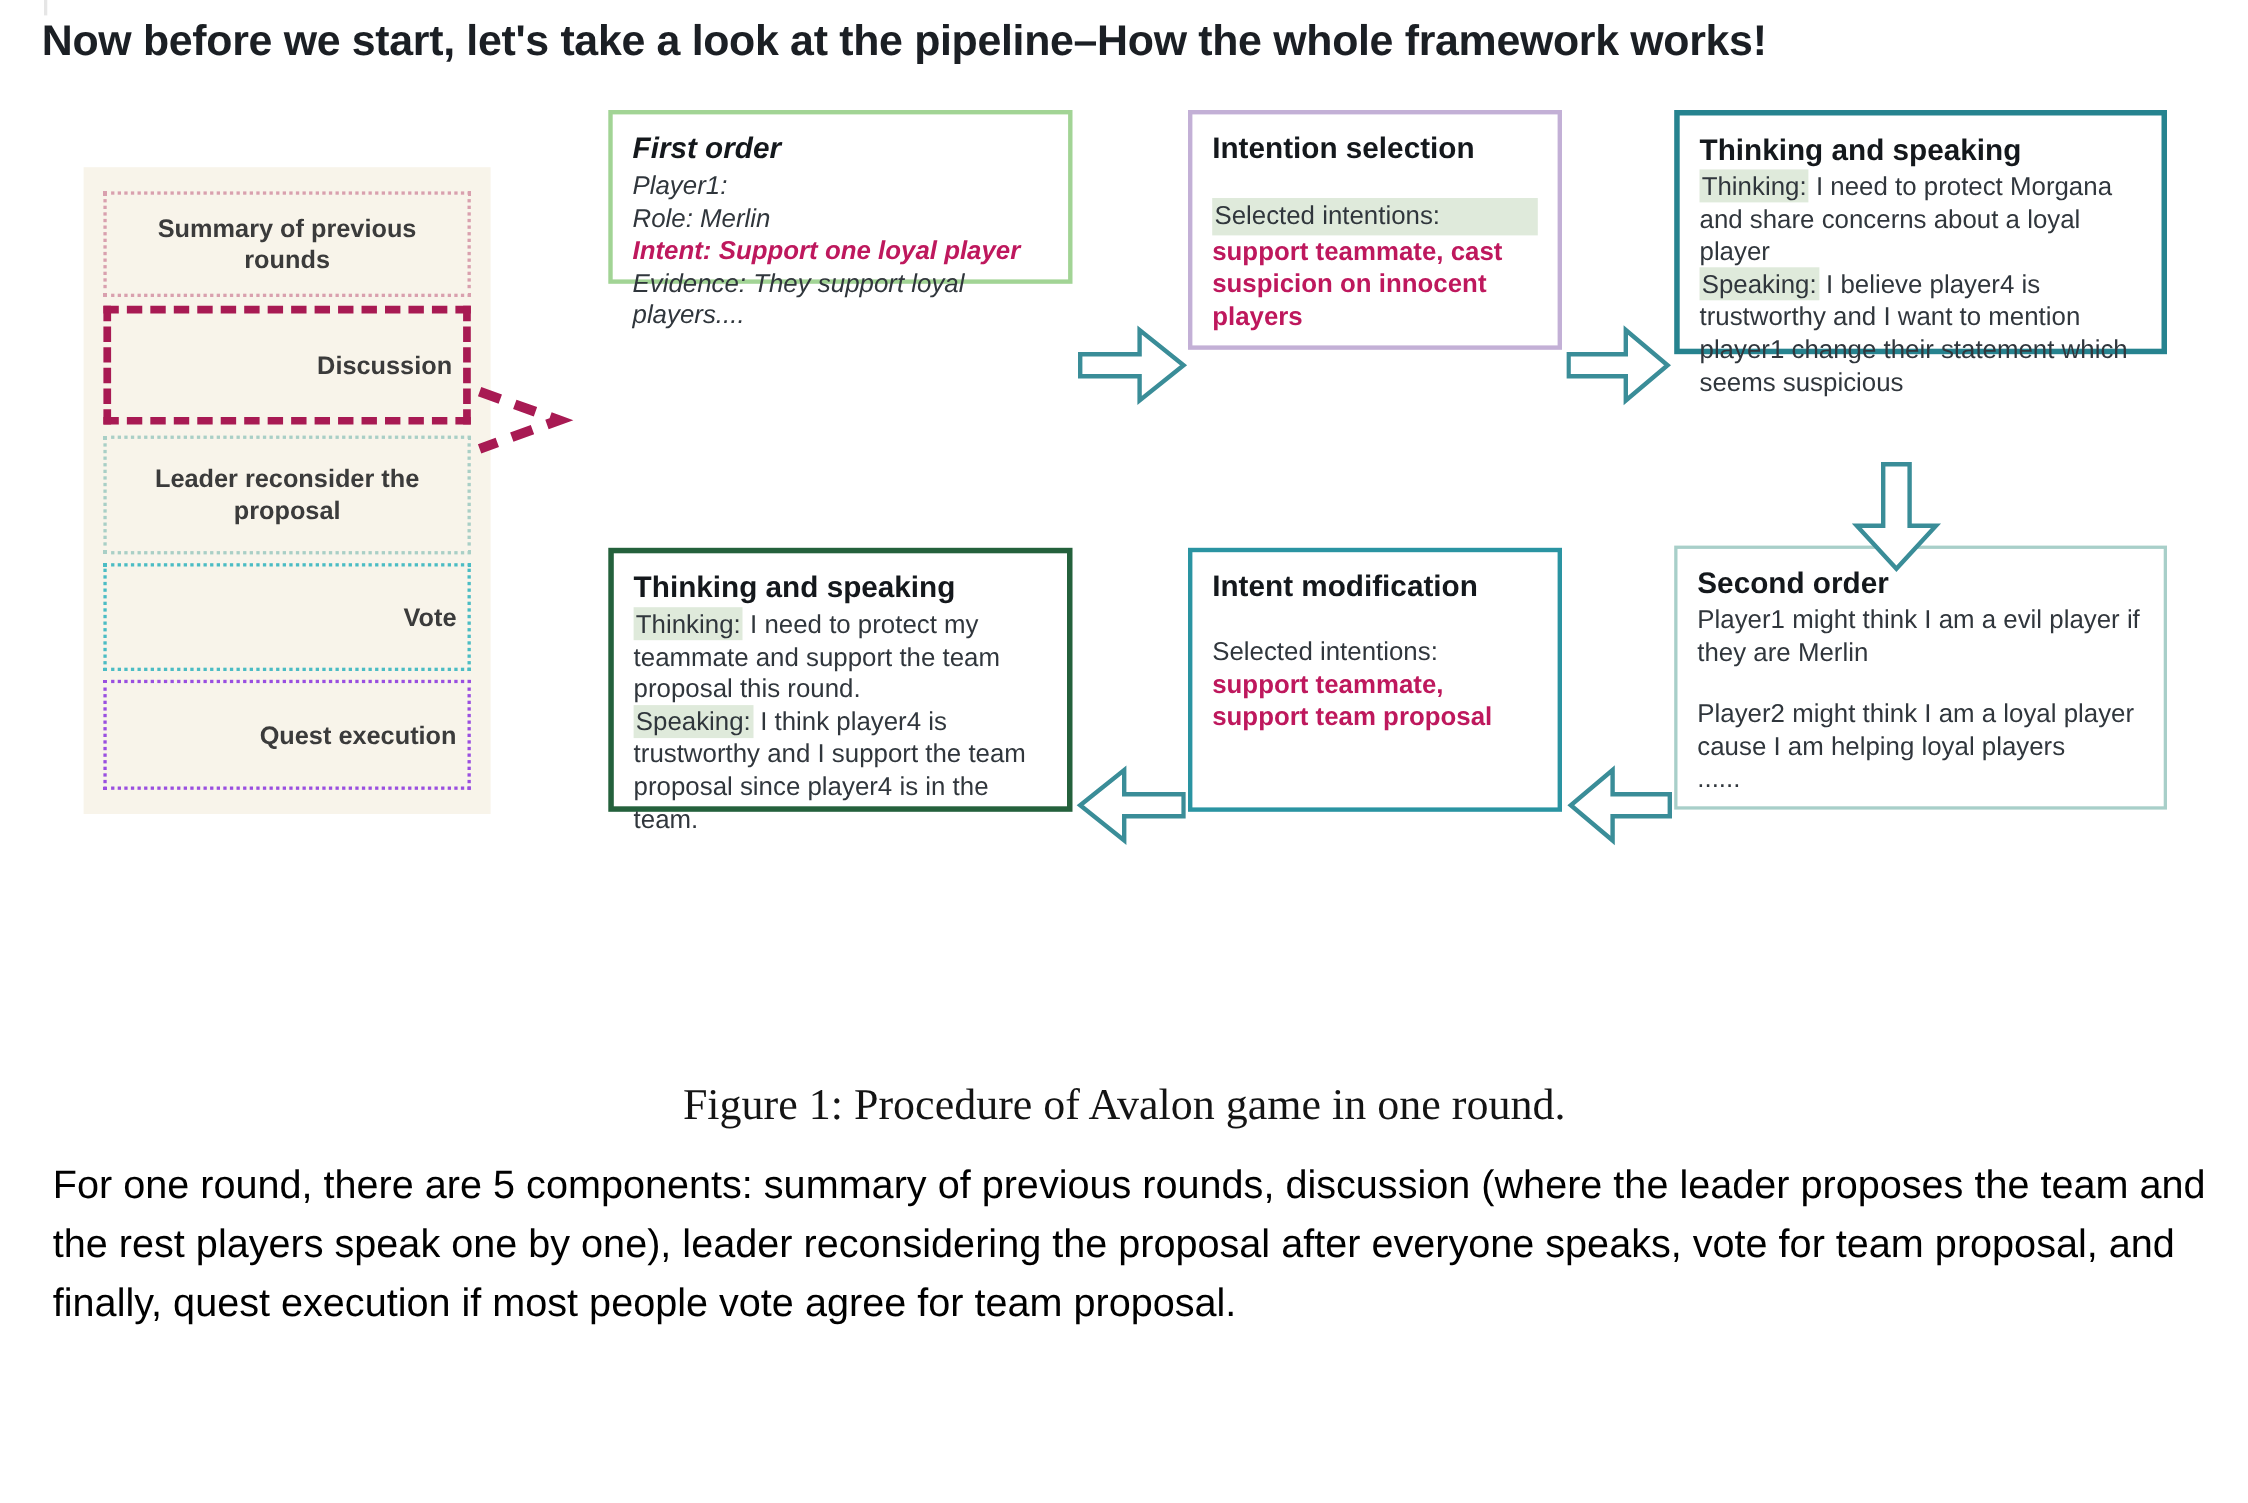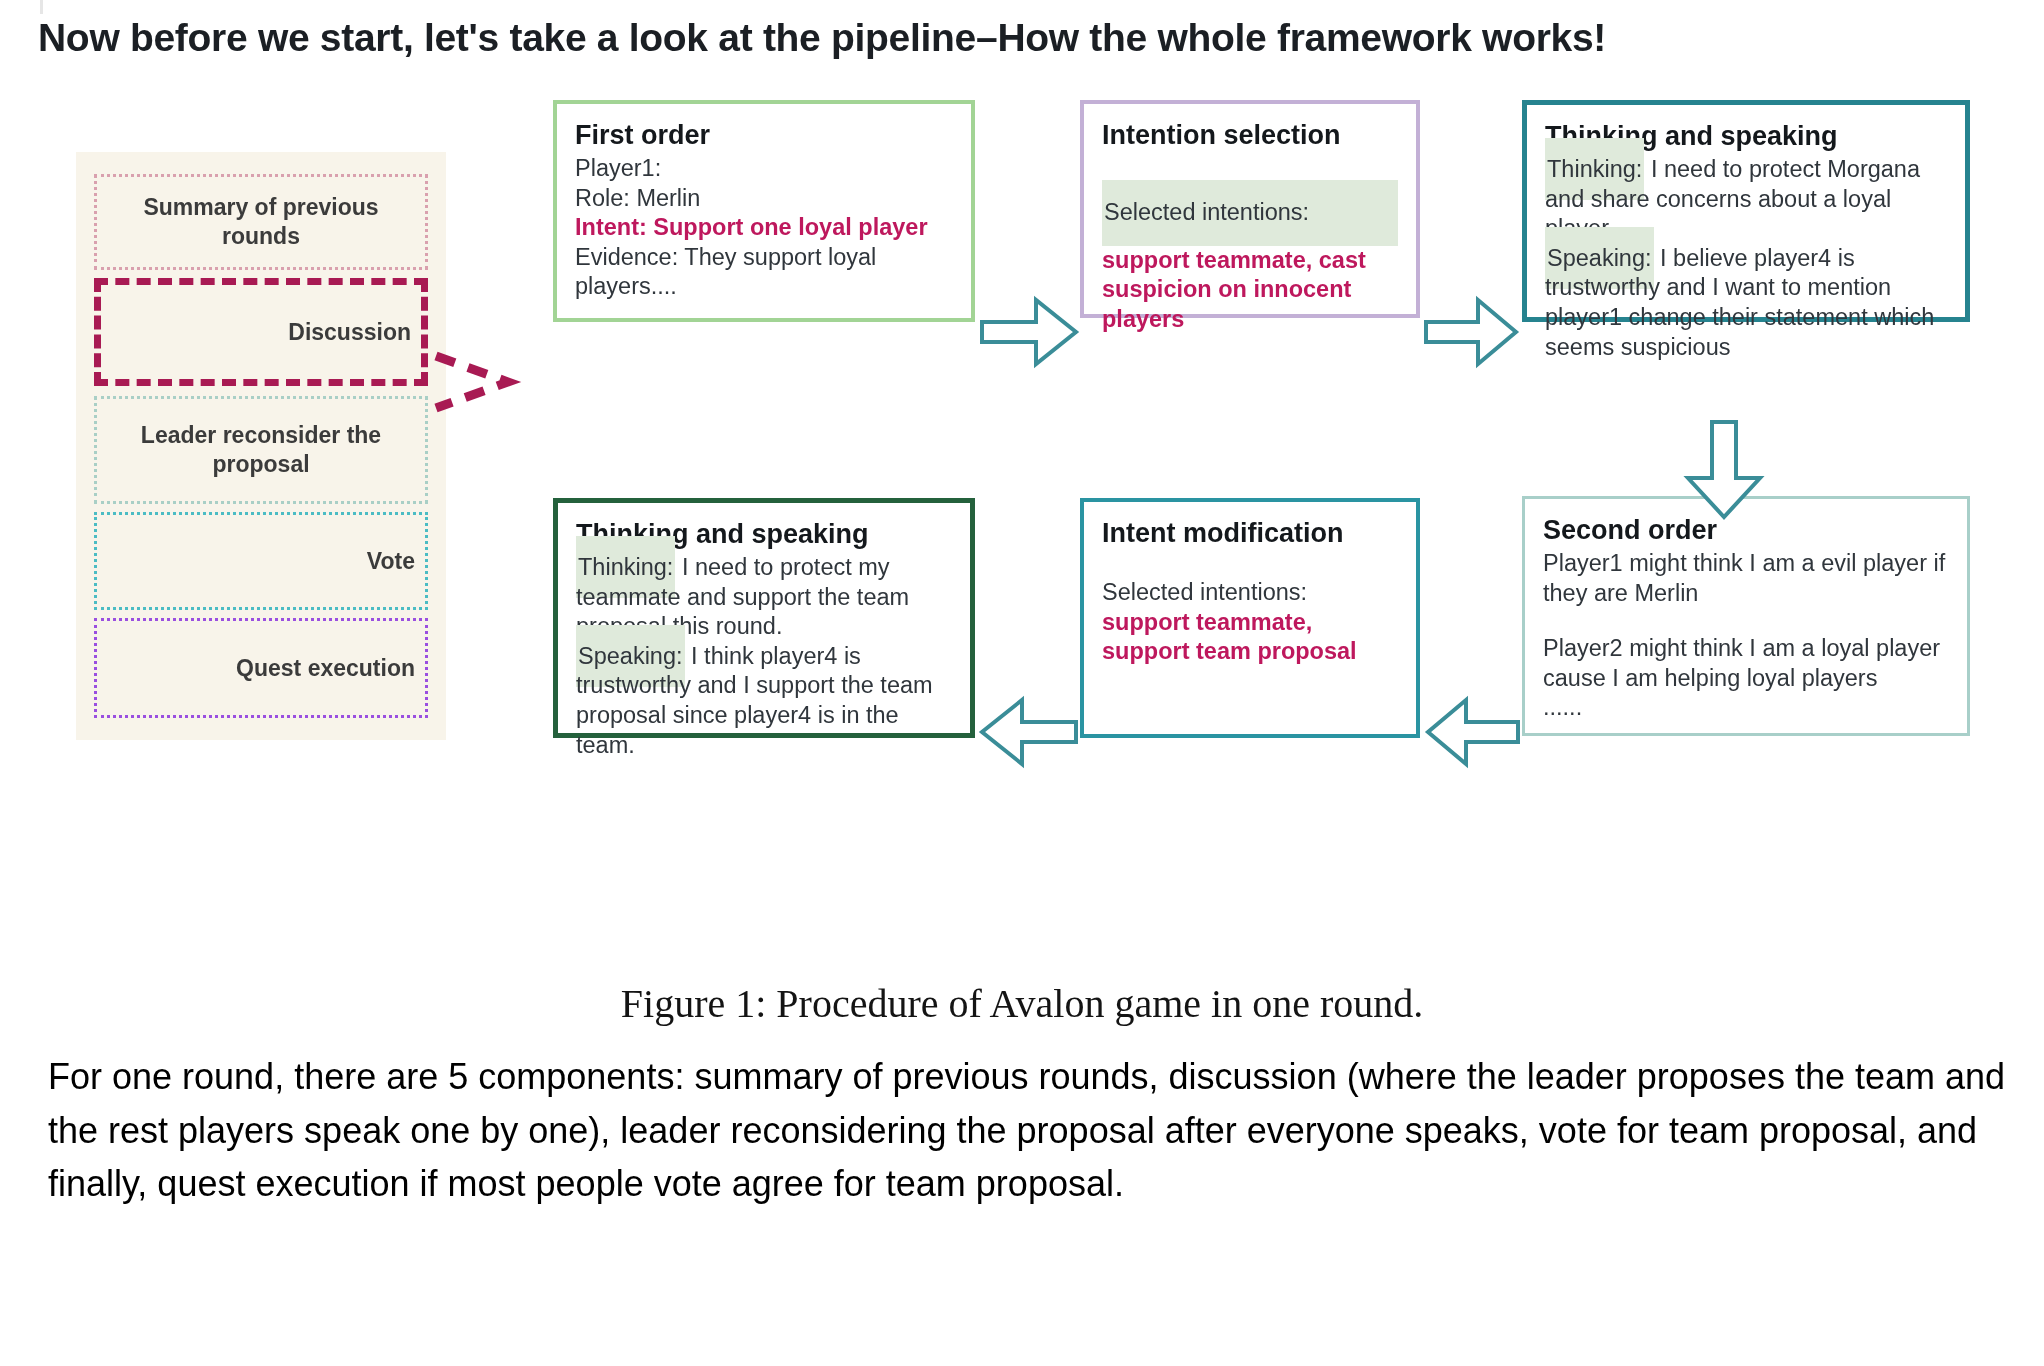--- a/index.html
+++ b/index.html
@@ -70,25 +70,25 @@
   }
   .card .title {
     font-weight: bold;
     font-size: 27px;
     color: #14181c;
     margin-bottom: 2px;
     display: block;
   }
   .card .ln { display: block; }
   .card .b  { font-weight: bold; color:#be185d; }
-  .hl { background: #dfeadb; padding: 18px 2px; }
+  .hl { background: #dfeadb; padding: 2px 2px; }
   .spacer { display:block; height: 26px; }
 
   
-  .c-first   { left: 553px;  top: 0px;   width: 422px; height: 222px; border: 4px solid #a2d495; }
+  .c-first   { left: 553px;  top: 0px;   width: 422px; height: 158px; border: 4px solid #a2d495; font-style: italic; }
   .c-intent  { left: 1080px; top: 0px;   width: 340px; height: 218px; border: 4px solid #c3b0d6; }
   .c-think1  { left: 1522px; top: 0px;   width: 448px; height: 222px; border: 5px solid #26838f; }
   .c-think2  { left: 553px;  top: 398px; width: 422px; height: 240px; border: 5px solid #24613c; }
   .c-mod     { left: 1080px; top: 398px; width: 340px; height: 240px; border: 4px solid #2a94a2; }
   .c-second  { left: 1522px; top: 396px; width: 448px; height: 240px; border: 3px solid #a8cfc9; }
 
   
   .arrow { position: absolute; }
   .a-1 { left: 980px;  top: 190px; width: 100px; height: 84px; }
   .a-2 { left: 1424px; top: 190px; width: 96px;  height: 84px; }

